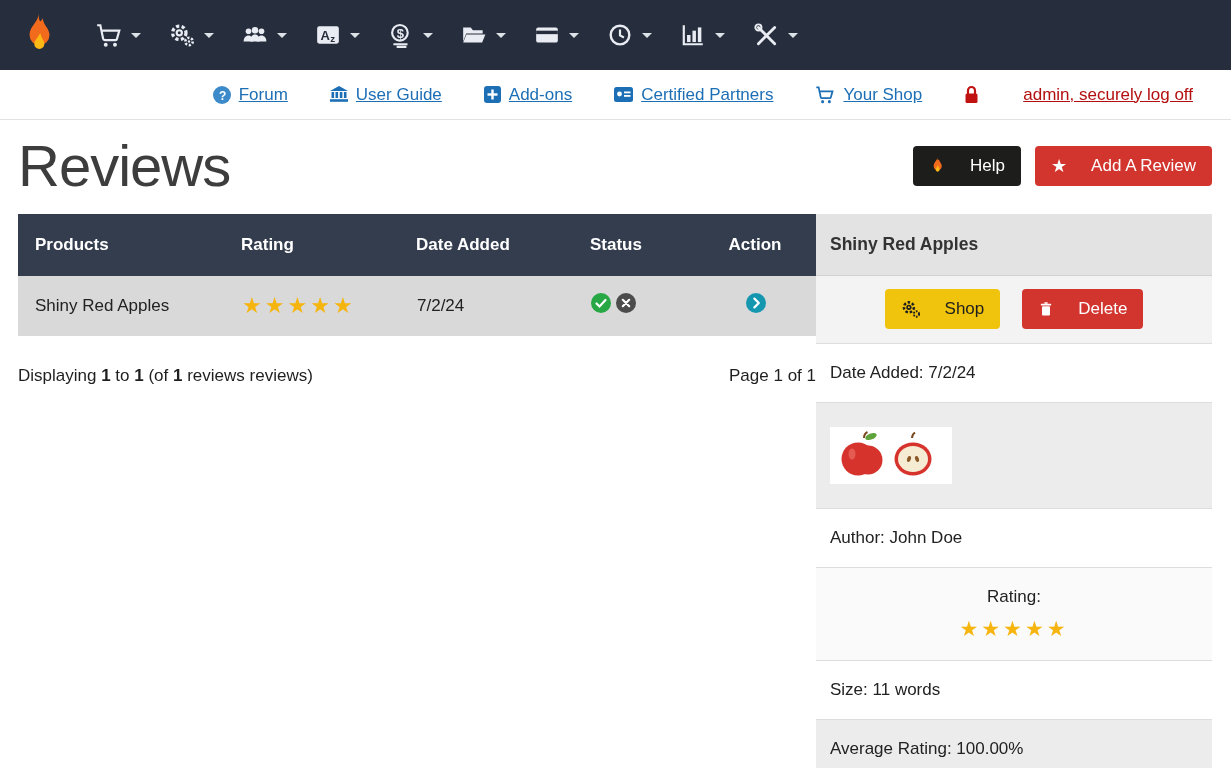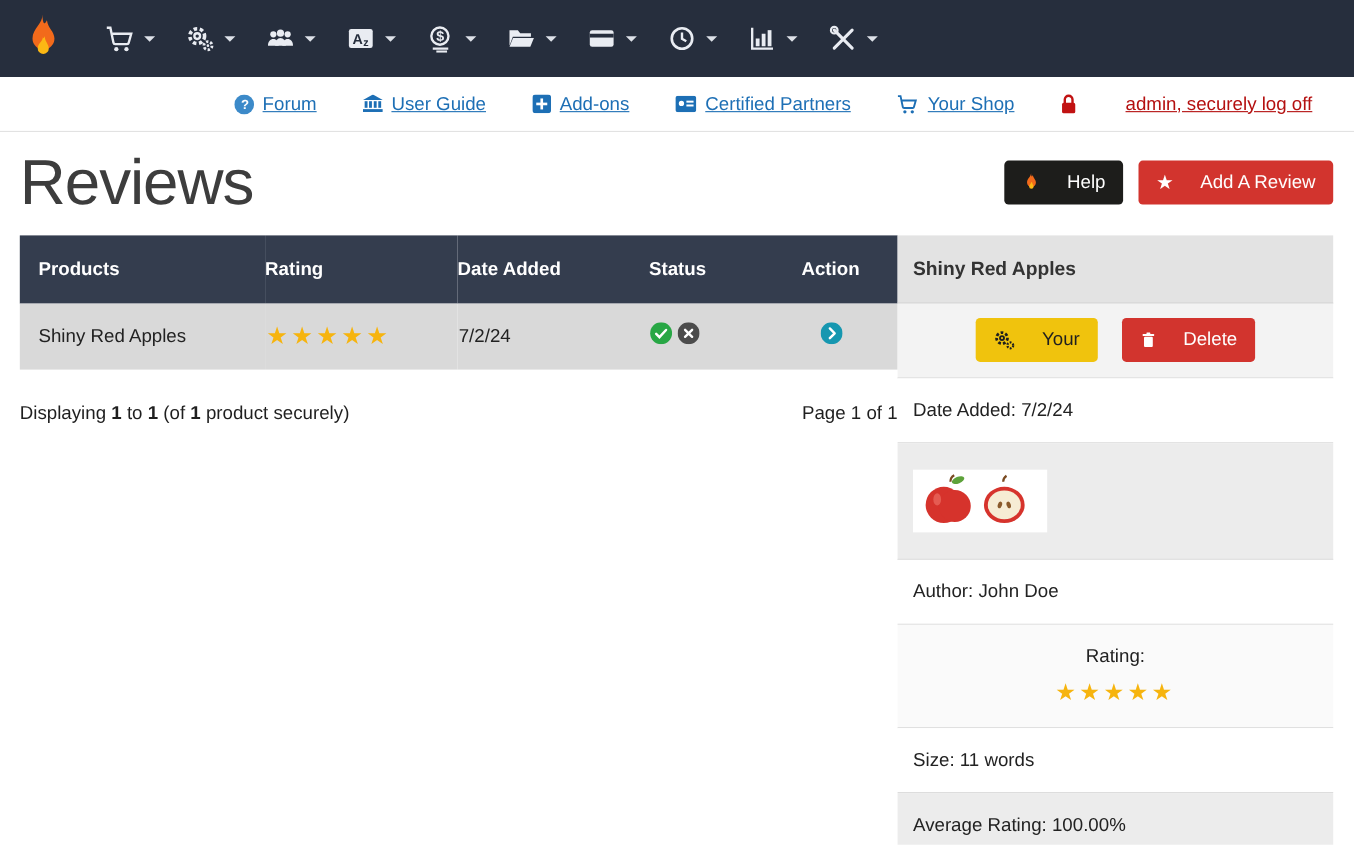--- a/index.html
+++ b/index.html
@@ -347,36 +347,36 @@
                   <circle cx="10" cy="10" r="10" fill="#1697b0"></circle>
                   <path d="M8.4 5.6l4.4 4.4-4.4 4.4" stroke="#fff" stroke-width="2.2" fill="none" stroke-linecap="round" stroke-linejoin="round"></path>
                 </svg>
             </span>
           </td>
         </tr>
       </tbody>
     </table>
 
     <div class="table-footer">
-      <div><span>Displaying </span><b>1</b><span> to </span><b>1</b><span> (of </span><b>1</b><span> product securely)</span></div>
+      <div><span>Displaying </span><b>1</b><span> to </span><b>1</b><span> (of </span><b>1</b><span> reviews reviews)</span></div>
       <div>Page 1 of 1</div>
     </div>
   </div>
 
   <aside class="panel">
     <div class="p-header">Shiny Red Apples</div>
 
     <div class="p-buttons">
       <button class="btn btn-edit">
         <svg width="20" height="20" viewBox="0 0 24 24">
           <circle cx="9.5" cy="10" r="6" fill="none" stroke="#1f1f1f" stroke-width="3" stroke-dasharray="3 2.2"></circle>
           <circle cx="9.5" cy="10" r="2.2" fill="none" stroke="#1f1f1f" stroke-width="2"></circle>
           <circle cx="18.5" cy="18" r="3.2" fill="none" stroke="#1f1f1f" stroke-width="2.4" stroke-dasharray="2 1.5"></circle>
         </svg>
-        <span>Your</span>
+        <span>Shop</span>
       </button>
       <button class="btn btn-danger">
         <svg width="16" height="18" viewBox="0 0 20 20" fill="#fff">
           <rect x="5" y="6.5" width="10" height="11.5" rx="1.2"></rect>
           <rect x="3.5" y="3.4" width="13" height="2.2" rx="0.6"></rect>
           <rect x="7.8" y="1.6" width="4.4" height="1.8" rx="0.6"></rect>
         </svg>
         <span>Delete</span>
       </button>
     </div>

